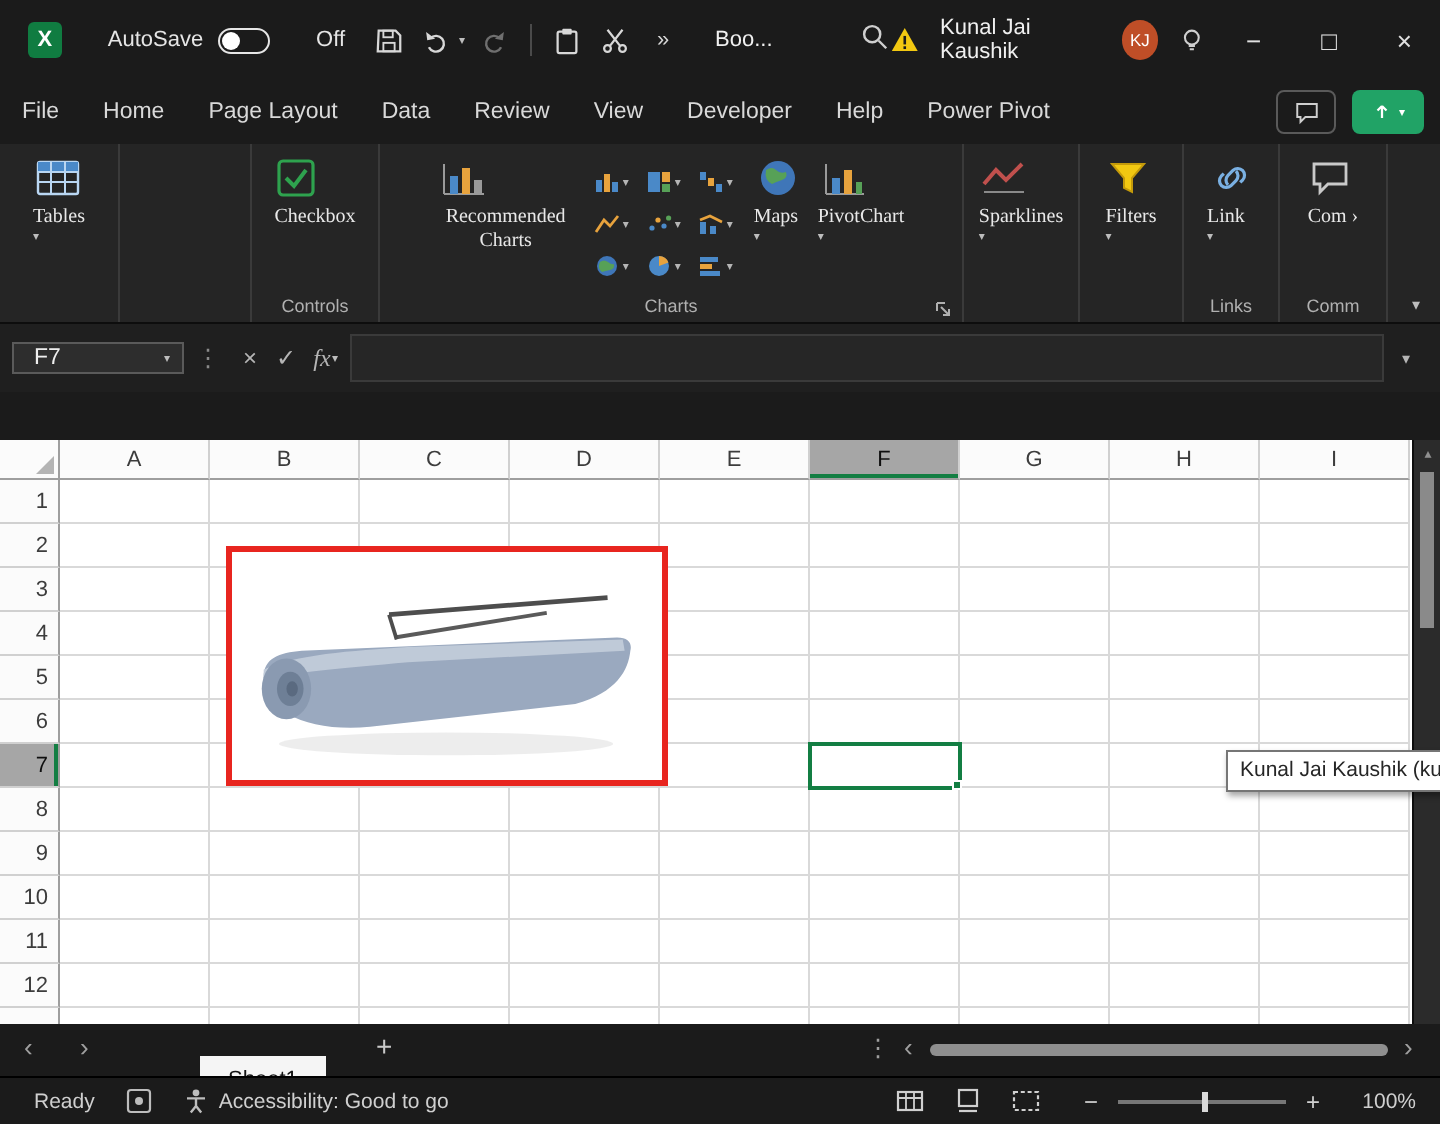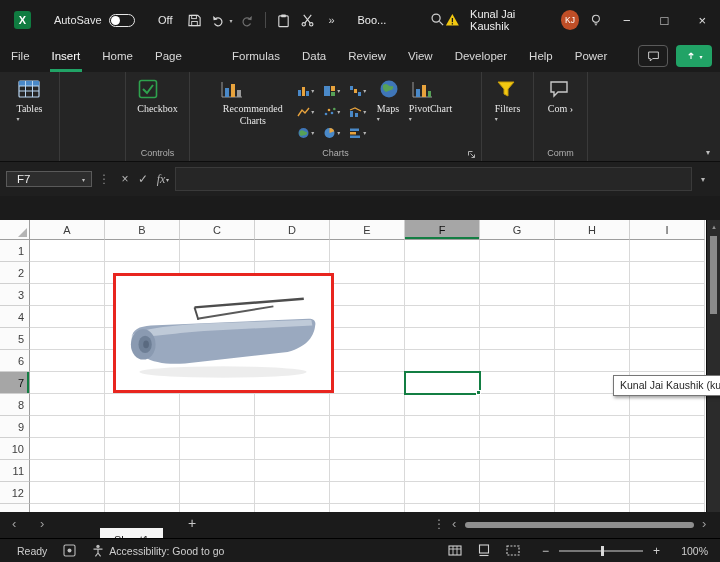--- a/index.html
+++ b/index.html
@@ -233,24 +233,22 @@
       <span>□</span>
     </div>
     <div class="win-btn win-close">
       <span>×</span>
     </div>
   </div>
 </div>
 
 <div class="menubar">
   <span class="mtab">File</span>
-  <span class="mtab active">Insert</span>
   <span class="mtab">Home</span>
   <span class="mtab">Page Layout</span>
-  <span class="mtab">Formulas</span>
   <span class="mtab">Data</span>
   <span class="mtab">Review</span>
   <span class="mtab">View</span>
   <span class="mtab">Developer</span>
   <span class="mtab">Help</span>
   <span class="mtab">Power Pivot</span>
   <div class="mb-right">
     <div class="comment-btn">
       <svg viewBox="0 0 16 16" width="13" height="13">
         <path d="M2 2.5 h12 v8 h-7 l-3 3 v-3 h-2 z" fill="none" stroke="currentColor" stroke-width="1.2"></path>
@@ -404,34 +402,60 @@
       </div>
     </div>
     <div class="rlabel">
       <span>Charts</span>
       <svg class="launcher" width="9" height="9" viewBox="0 0 9 9">
         <path d="M1.5 1.5 h4 M1.5 1.5 v4 M3.5 3.5 l4 4 M7.5 4.5 v3 h-3" fill="none" stroke="#b0b0b0" stroke-width="1"></path>
       </svg>
     </div>
   </div>
 
+  <div class="rgroup g-spark">
+    <div class="rbody">
+      <div class="big-btn">
+        <svg width="26" height="22" viewBox="0 0 26 22">
+          <path d="M3 14 L9 7 L14 12 L22 4" fill="none" stroke="#c0504d" stroke-width="2"></path>
+          <path d="M3 18 h20" stroke="#8a8a8a" stroke-width="1"></path>
+        </svg>
+        <span class="bb-label">Sparklines</span>
+        <span class="bb-chev">▾</span>
+      </div>
+    </div>
+    <div class="rlabel"></div>
+  </div>
 
   <div class="rgroup g-filters">
     <div class="rbody">
       <div class="big-btn">
         <svg width="22" height="22" viewBox="0 0 22 22">
           <path d="M3 4 H19 L13 11 V18 L9 16 V11 Z" fill="#f2c811" stroke="#c49a0a" stroke-width="1"></path>
         </svg>
         <span class="bb-label">Filters</span>
         <span class="bb-chev">▾</span>
       </div>
     </div>
     <div class="rlabel"></div>
   </div>
 
+  <div class="rgroup g-links">
+    <div class="rbody">
+      <div class="big-btn">
+        <svg width="24" height="22" viewBox="0 0 24 22">
+          <path d="M10 14.5 a3.4 3.4 0 0 1 0 -4.8 l2.6 -2.6 a3.4 3.4 0 0 1 4.8 4.8 l-1.3 1.3" fill="none" stroke="#7ab0e2" stroke-width="1.6"></path>
+          <path d="M14 7.5 a3.4 3.4 0 0 1 0 4.8 l-2.6 2.6 a3.4 3.4 0 0 1 -4.8 -4.8 l1.3 -1.3" fill="none" stroke="#7ab0e2" stroke-width="1.6"></path>
+        </svg>
+        <span class="bb-label">Link</span>
+        <span class="bb-chev">▾</span>
+      </div>
+    </div>
+    <div class="rlabel">Links</div>
+  </div>
 
   <div class="rgroup g-comments">
     <div class="rbody">
       <div class="big-btn">
         <svg width="22" height="22" viewBox="0 0 22 22">
           <path d="M3 4 h16 v10 h-9 l-4 4 v-4 h-3 z" fill="none" stroke="#c9c9c9" stroke-width="1.4"></path>
         </svg>
         <span class="bb-label"><span>Com</span> <span>›</span></span>
       </div>
     </div>

